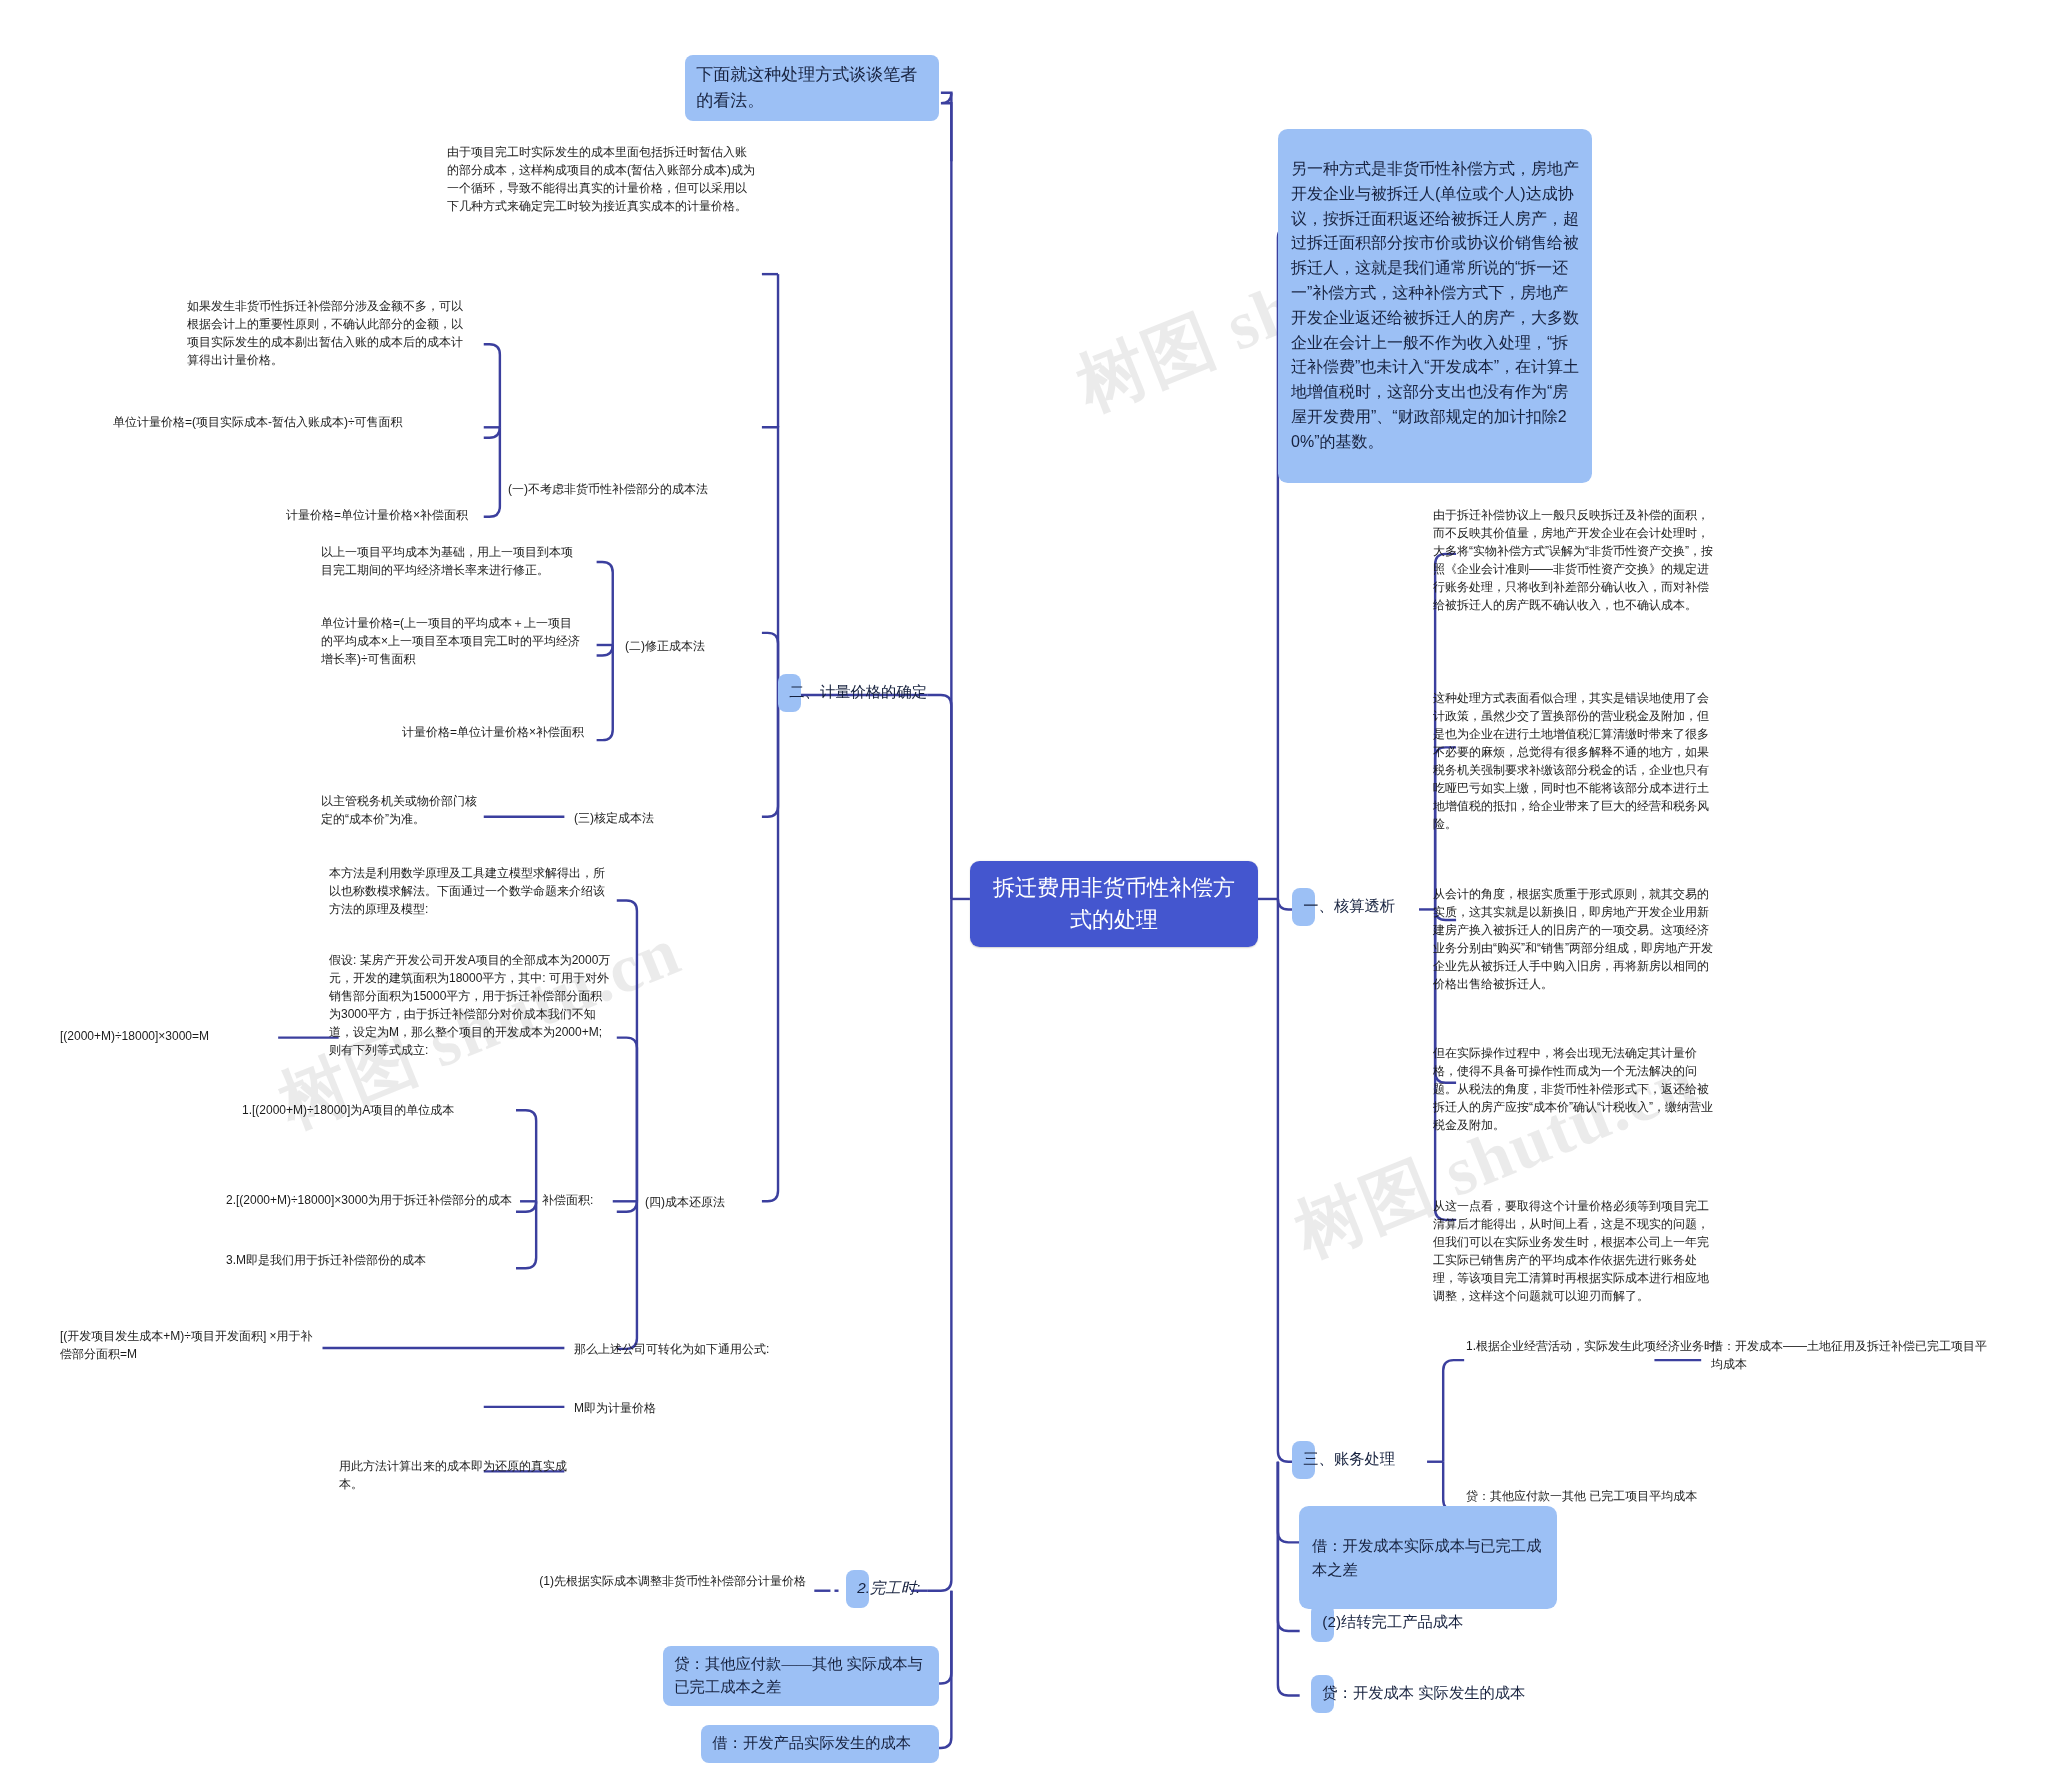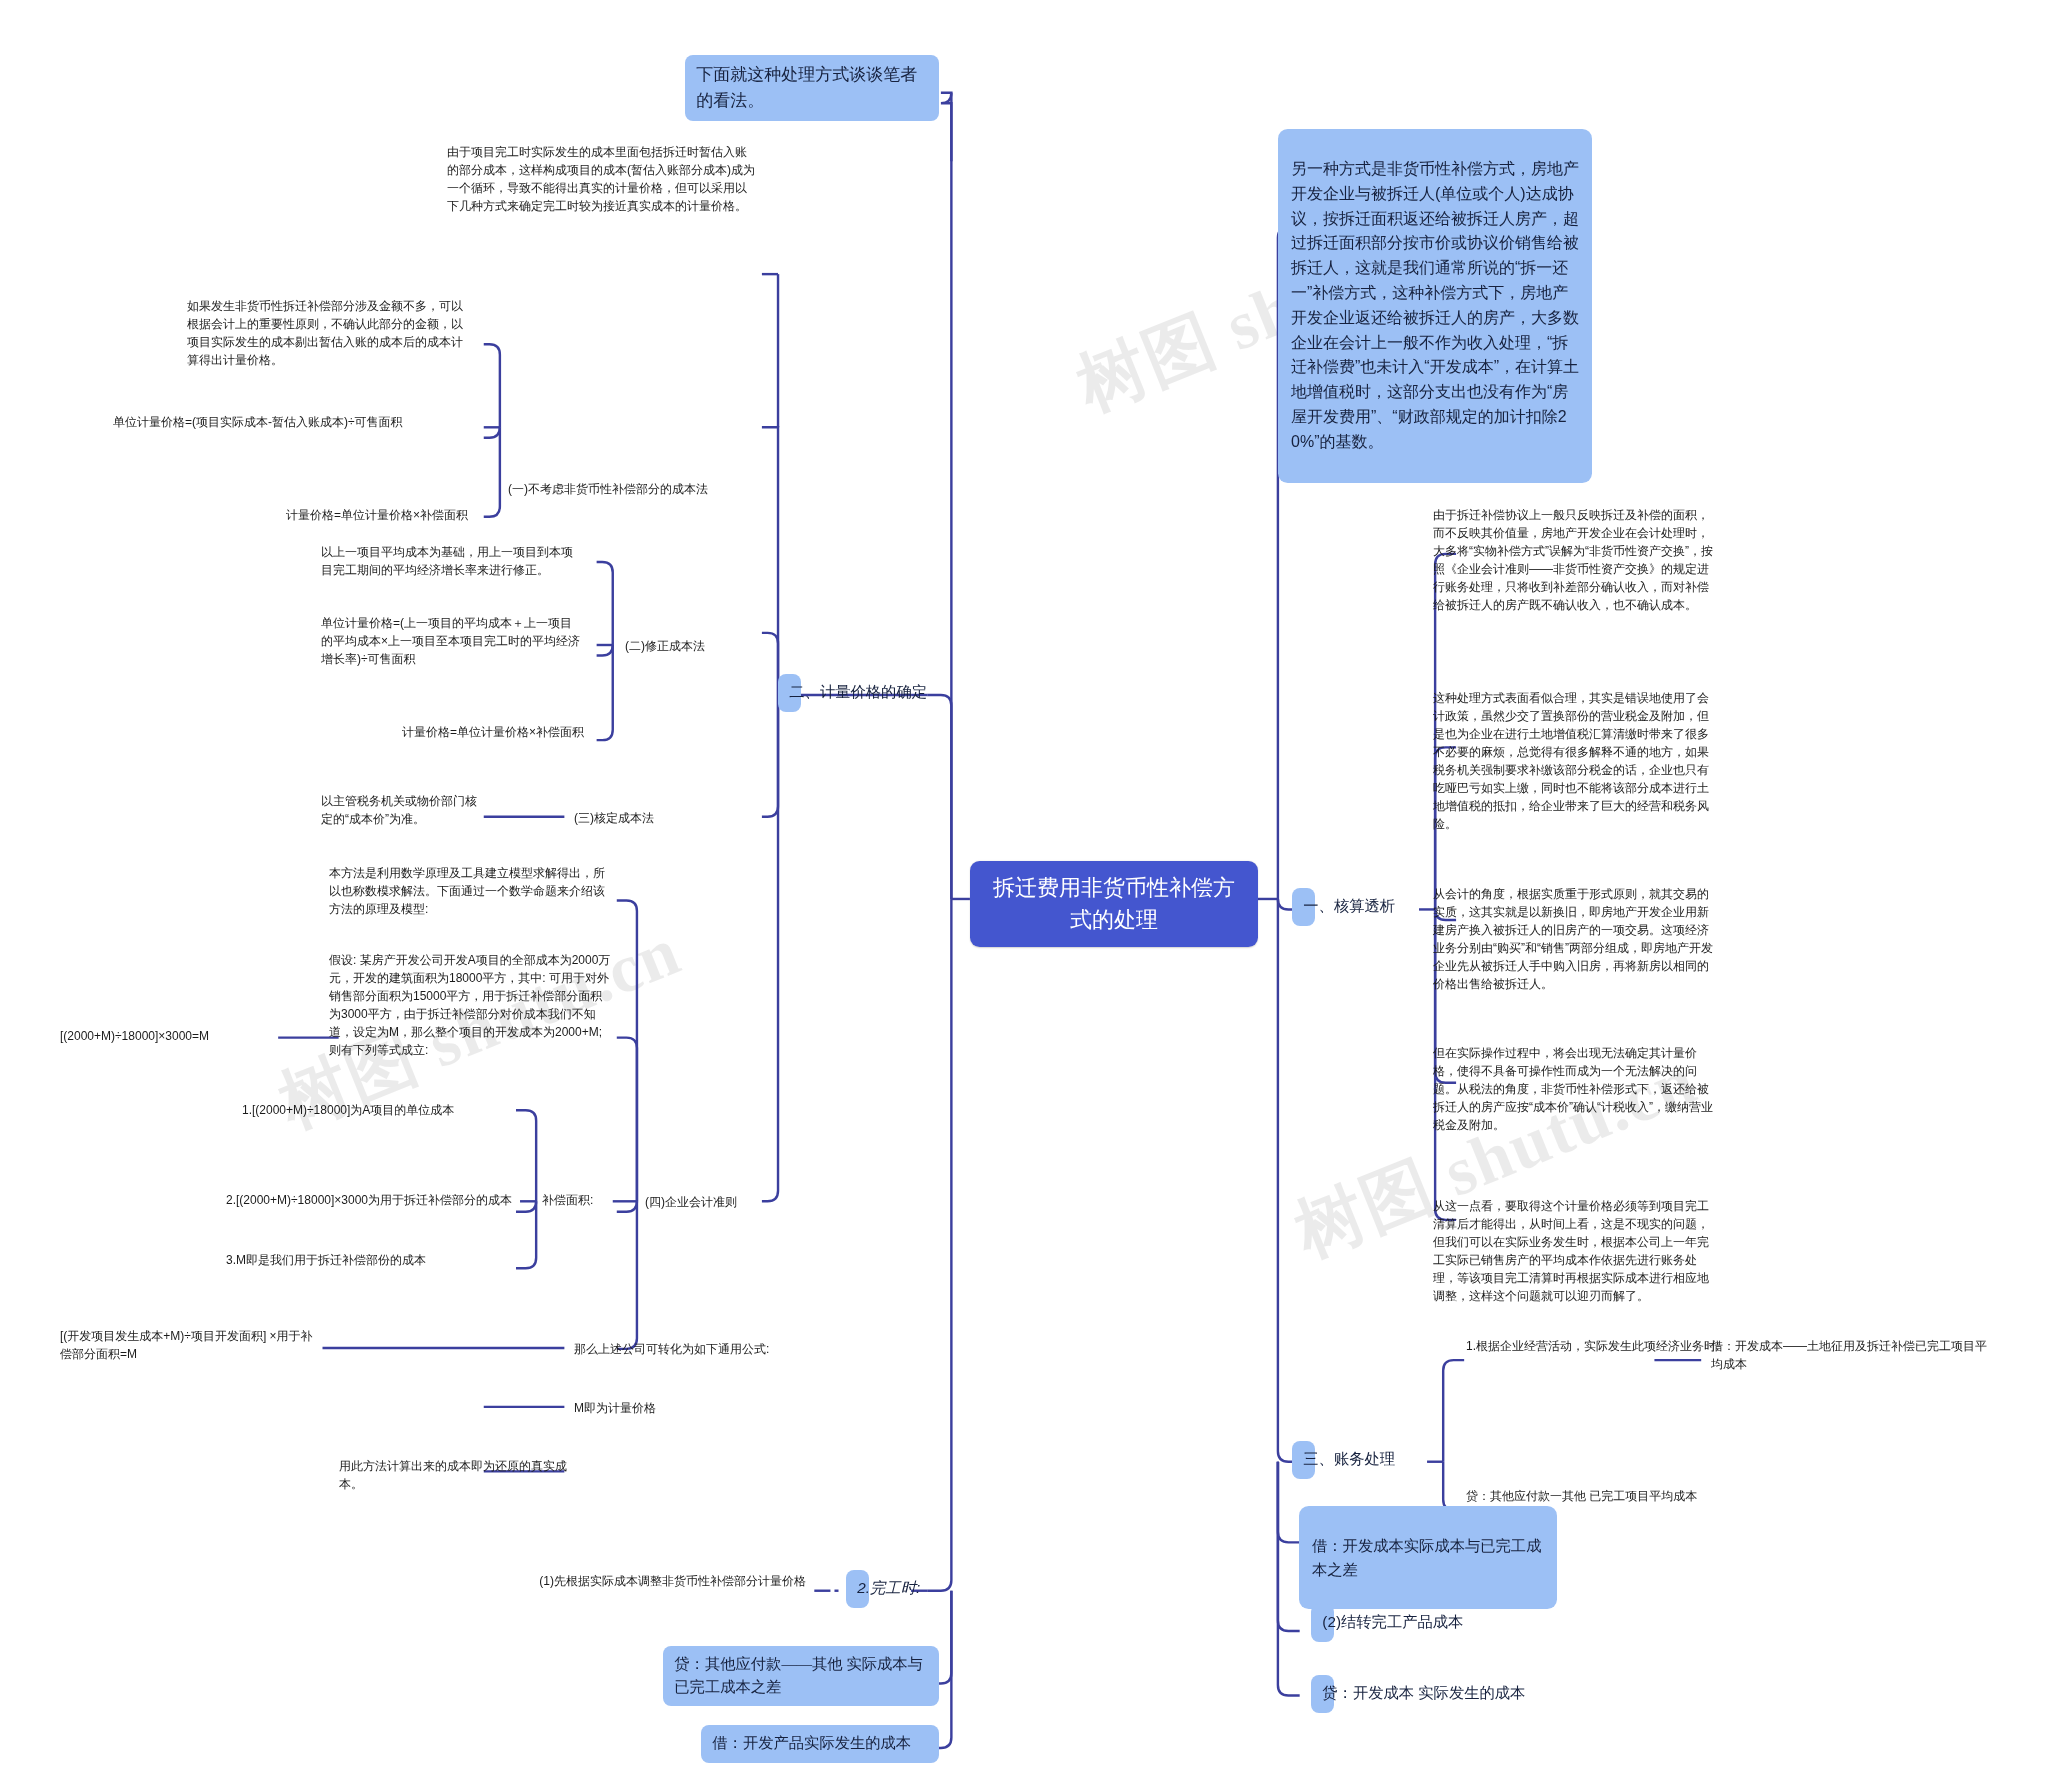--- a/index.html
+++ b/index.html
@@ -183,21 +183,21 @@
   <div class="node plain lalign" style="left:329px;top:951px;width:282px;">假设: 某房产开发公司开发A项目的全部成本为2000万元，开发的建筑面积为18000平方，其中: 可用于对外销售部分面积为15000平方，用于拆迁补偿部分面积为3000平方，由于拆迁补偿部分对价成本我们不知道，设定为M，那么整个项目的开发成本为2000+M;则有下列等式成立:</div>
   <div class="node plain lalign" style="left:60px;top:1027px;width:218px;">[(2000+M)÷18000]×3000=M</div>
   <div class="node plain lalign" style="left:542px;top:1191px;width:89px;">补偿面积:</div>
   <div class="node plain lalign" style="left:242px;top:1101px;width:272px;">1.[(2000+M)÷18000]为A项目的单位成本</div>
   <div class="node plain lalign" style="left:226px;top:1191px;width:289px;">2.[(2000+M)÷18000]×3000为用于拆迁补偿部分的成本</div>
   <div class="node plain lalign" style="left:226px;top:1251px;width:289px;">3.M即是我们用于拆迁补偿部份的成本</div>
   <div class="node plain lalign" style="left:60px;top:1327px;width:258px;">[(开发项目发生成本+M)÷项目开发面积] ×用于补偿部分面积=M</div>
   <div class="node plain lalign" style="left:574px;top:1340px;width:226px;">那么上述公司可转化为如下通用公式:</div>
   <div class="node plain lalign" style="left:574px;top:1399px;width:202px;">M即为计量价格</div>
   <div class="node plain lalign" style="left:339px;top:1457px;width:242px;">用此方法计算出来的成本即为还原的真实成本。</div>
-  <div class="node plain lalign" style="left:645px;top:1193px;width:145px;">(四)企业会计准则</div>
+  <div class="node plain lalign" style="left:645px;top:1193px;width:145px;">(四)成本还原法</div>
 
   <div class="node chip sm" style="left:834px;top:1570px;width:0;white-space:nowrap;font-style:italic;">2.完工时:</div>
   <div class="node plain ralign" style="left:516px;top:1572px;width:290px;">(1)先根据实际成本调整非货币性补偿部分计量价格</div>
   <div class="node chip sm" style="left:651px;top:1646px;width:276px;font-family:Liberation Serif, serif;">贷：其他应付款——其他 实际成本与已完工成本之差</div>
   <div class="node chip sm" style="left:689px;top:1725px;width:238px;">借：开发产品实际发生的成本</div>
 
   <div class="node bigchip" style="left:1278px;top:129px;width:314px;">另一种方式是非货币性补偿方式，房地产开发企业与被拆迁人(单位或个人)达成协议，按拆迁面积返还给被拆迁人房产，超过拆迁面积部分按市价或协议价销售给被拆迁人，这就是我们通常所说的“拆一还一”补偿方式，这种补偿方式下，房地产开发企业返还给被拆迁人的房产，大多数企业在会计上一般不作为收入处理，“拆迁补偿费”也未计入“开发成本”，在计算土地增值税时，这部分支出也没有作为“房屋开发费用”、“财政部规定的加计扣除20%”的基数。</div>
 
   <div class="node chip sm" style="left:1280px;top:888px;width:0;white-space:nowrap;">一、核算透析</div>
 

